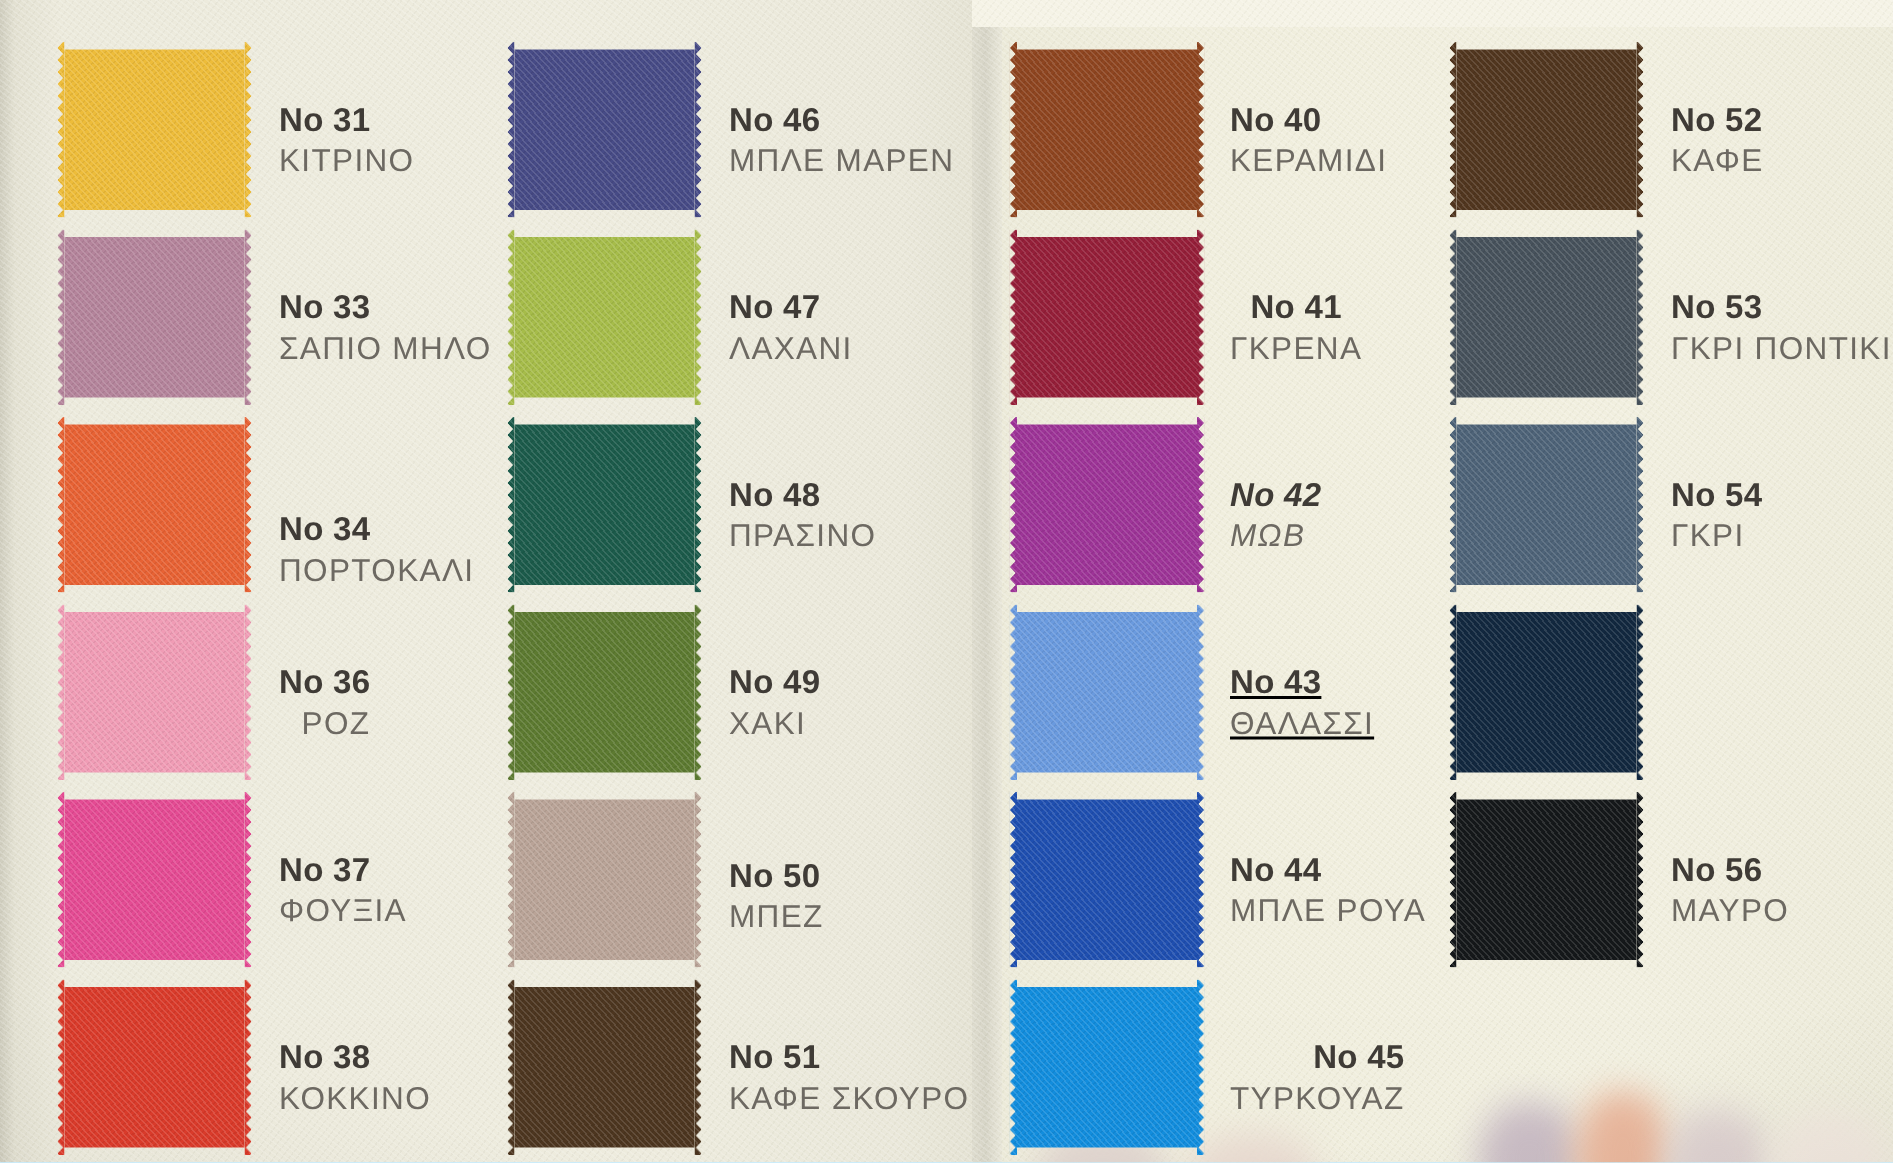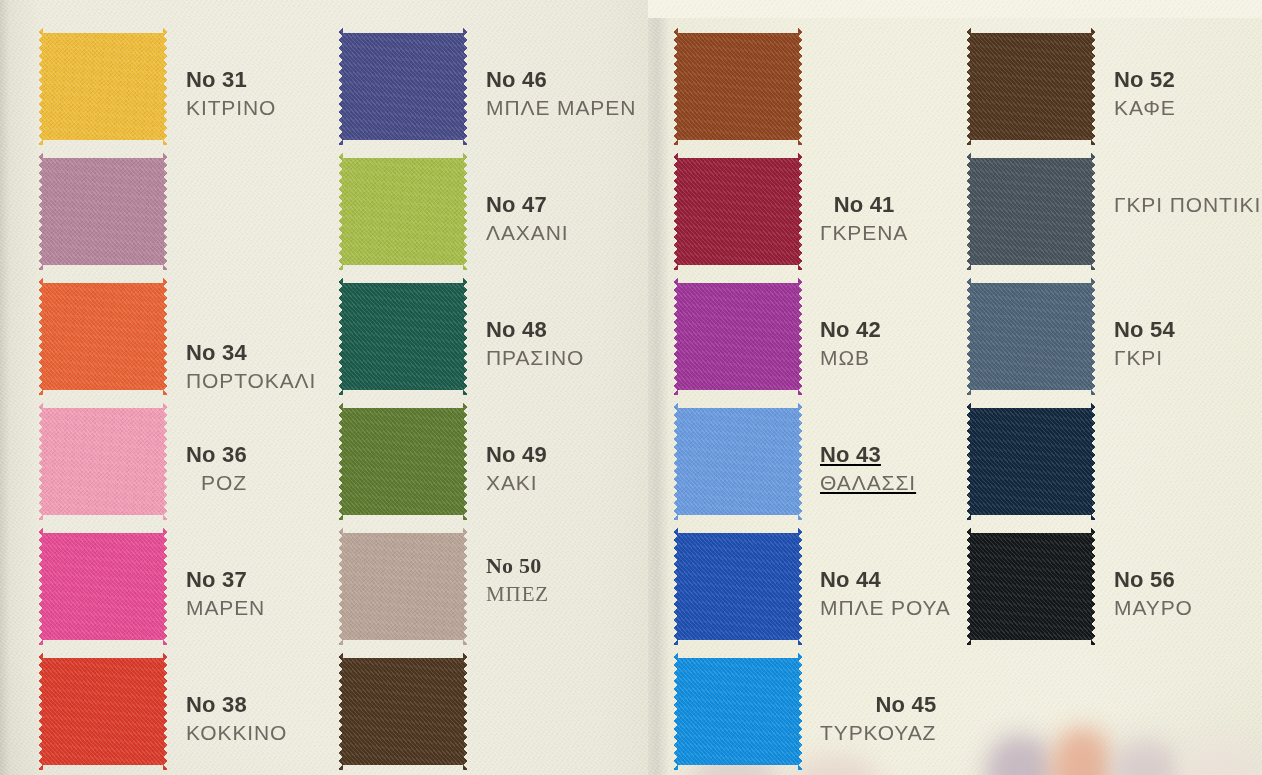--- a/index.html
+++ b/index.html
@@ -162,20 +162,24 @@
             <div class="lbl-no">No 31</div>
             <div class="lbl-name">ΚΙΤΡΙΝΟ</div>
           </div>
         </div>
         <div class="card" style="top: 153px; width: 318px; height: 117px;">
           <div class="swatch-wrap" style="width: 130px; height: 117px;">
             <div class="swatch" title="ΣΑΠΙΟ ΜΗΛΟ" style="background: rgb(180, 132, 155);">
               <div class="swatch-tex"></div>
             </div>
           </div>
+          <div class="labels" style="left: 148px; top: 38px;">
+            <div class="lbl-no">No 33</div>
+            <div class="lbl-name">ΣΑΠΙΟ ΜΗΛΟ</div>
+          </div>
         </div>
         <div class="card" style="top: 278px; width: 318px; height: 117px;">
           <div class="swatch-wrap" style="width: 130px; height: 117px;">
             <div class="swatch" title="ΠΟΡΤΟΚΑΛΙ" style="background: rgb(231, 98, 52);">
               <div class="swatch-tex"></div>
             </div>
           </div>
           <div class="labels" style="left: 148px; top: 38px; margin-top: 23px;">
             <div class="lbl-no">No 34</div>
             <div class="lbl-name">ΠΟΡΤΟΚΑΛΙ</div>
@@ -193,21 +197,21 @@
           </div>
         </div>
         <div class="card" style="top: 528px; width: 318px; height: 117px;">
           <div class="swatch-wrap" style="width: 130px; height: 117px;">
             <div class="swatch" title="ΦΟΥΞΙΑ" style="background: rgb(228, 75, 147);">
               <div class="swatch-tex"></div>
             </div>
           </div>
           <div class="labels" style="left: 148px; top: 38px;">
             <div class="lbl-no">No 37</div>
-            <div class="lbl-name">ΜΑΡΕΝ</div>
+            <div class="lbl-name">ΦΟΥΞΙΑ</div>
           </div>
         </div>
         <div class="card" style="top: 653px; width: 318px; height: 117px;">
           <div class="swatch-wrap" style="width: 130px; height: 117px;">
             <div class="swatch" title="ΚΟΚΚΙΝΟ" style="background: rgb(217, 59, 43);">
               <div class="swatch-tex"></div>
             </div>
           </div>
           <div class="labels" style="left: 148px; top: 38px;">
             <div class="lbl-no">No 38</div>
@@ -259,59 +263,67 @@
             <div class="lbl-no">No 49</div>
             <div class="lbl-name">ΧΑΚΙ</div>
           </div>
         </div>
         <div class="card" style="top: 528px; width: 318px; height: 117px;">
           <div class="swatch-wrap" style="width: 130px; height: 117px;">
             <div class="swatch" title="ΜΠΕΖ" style="background: rgb(185, 163, 151);">
               <div class="swatch-tex"></div>
             </div>
           </div>
-          <div class="labels" style="left: 148px; top: 24px; font-family: Liberation Serif, serif;">
+          <div class="labels" style="left: 148px; top: 42px;">
             <div class="lbl-no">No 50</div>
             <div class="lbl-name">ΜΠΕΖ</div>
           </div>
         </div>
         <div class="card" style="top: 653px; width: 318px; height: 117px;">
           <div class="swatch-wrap" style="width: 130px; height: 117px;">
             <div class="swatch" title="ΚΑΦΕ ΣΚΟΥΡΟ" style="background: rgb(77, 54, 32);">
               <div class="swatch-tex"></div>
             </div>
+          </div>
+          <div class="labels" style="left: 148px; top: 38px;">
+            <div class="lbl-no">No 51</div>
+            <div class="lbl-name">ΚΑΦΕ ΣΚΟΥΡΟ</div>
           </div>
         </div>
       </div>
       <div class="col" style="left: 673px;">
         <div class="card" style="top: 28px; width: 317px; height: 117px;">
           <div class="swatch-wrap" style="width: 130px; height: 117px;">
             <div class="swatch" title="ΚΕΡΑΜΙΔΙ" style="background: rgb(142, 69, 32);">
               <div class="swatch-tex"></div>
             </div>
           </div>
+          <div class="labels" style="left: 147px; top: 38px;">
+            <div class="lbl-no">No 40</div>
+            <div class="lbl-name">ΚΕΡΑΜΙΔΙ</div>
+          </div>
         </div>
         <div class="card" style="top: 153px; width: 317px; height: 117px;">
           <div class="swatch-wrap" style="width: 130px; height: 117px;">
             <div class="swatch" title="ΓΚΡΕΝΑ" style="background: rgb(149, 31, 57);">
               <div class="swatch-tex"></div>
             </div>
           </div>
           <div class="labels" style="left: 147px; top: 38px; text-align: center;">
             <div class="lbl-no">No 41</div>
             <div class="lbl-name">ΓΚΡΕΝΑ</div>
           </div>
         </div>
         <div class="card" style="top: 278px; width: 317px; height: 117px;">
           <div class="swatch-wrap" style="width: 130px; height: 117px;">
             <div class="swatch" title="ΜΩΒ" style="background: rgb(157, 52, 151);">
               <div class="swatch-tex"></div>
             </div>
           </div>
-          <div class="labels" style="left: 147px; top: 38px;">
+          <div class="labels" style="left: 147px; top: 38px; font-style: italic;">
             <div class="lbl-no">No 42</div>
             <div class="lbl-name">ΜΩΒ</div>
           </div>
         </div>
         <div class="card" style="top: 403px; width: 317px; height: 117px;">
           <div class="swatch-wrap" style="width: 130px; height: 117px;">
             <div class="swatch" title="ΘΑΛΑΣΣΙ" style="background: rgb(106, 154, 222);">
               <div class="swatch-tex"></div>
             </div>
           </div>
@@ -355,20 +367,21 @@
             <div class="lbl-name">ΚΑΦΕ</div>
           </div>
         </div>
         <div class="card" style="top: 153px; width: 318px; height: 117px;">
           <div class="swatch-wrap" style="width: 130px; height: 117px;">
             <div class="swatch" title="ΓΚΡΙ ΠΟΝΤΙΚΙ" style="background: rgb(71, 82, 92);">
               <div class="swatch-tex"></div>
             </div>
           </div>
           <div class="labels" style="left: 148px; top: 38px;">
+            <div class="lbl-no">No 53</div>
             <div class="lbl-name">ΓΚΡΙ ΠΟΝΤΙΚΙ</div>
           </div>
         </div>
         <div class="card" style="top: 278px; width: 318px; height: 117px;">
           <div class="swatch-wrap" style="width: 130px; height: 117px;">
             <div class="swatch" title="ΓΚΡΙ" style="background: rgb(78, 99, 120);">
               <div class="swatch-tex"></div>
             </div>
           </div>
           <div class="labels" style="left: 148px; top: 38px;">

